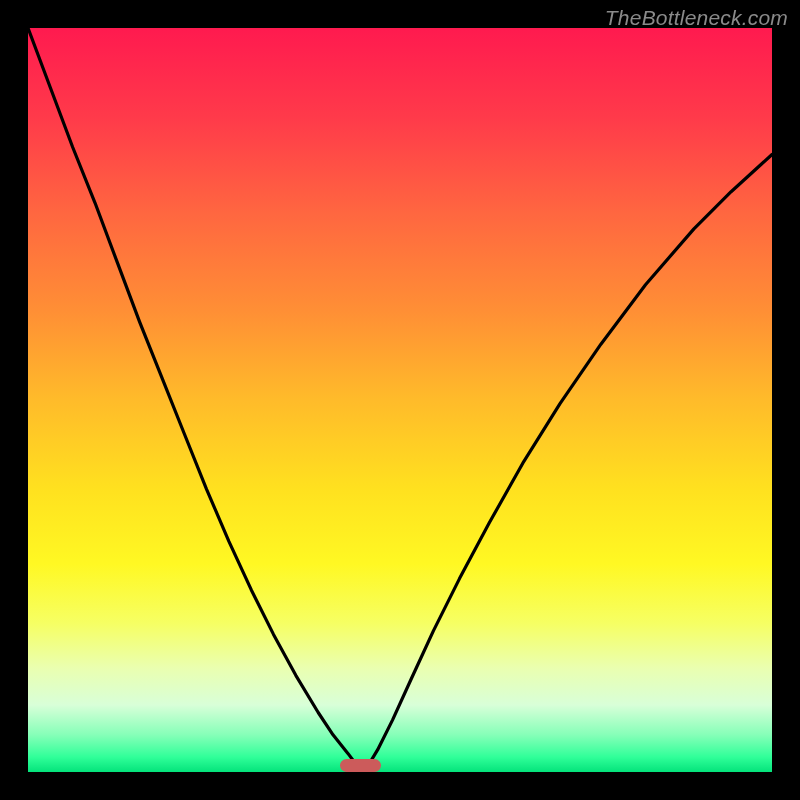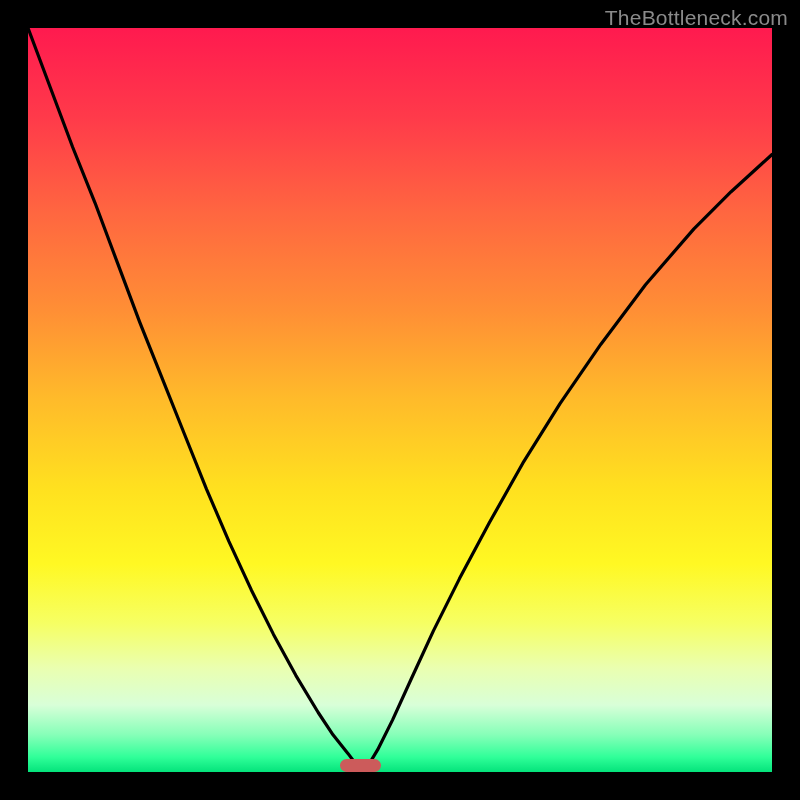--- a/index.html
+++ b/index.html
@@ -48,20 +48,21 @@
   }
   .watermark {
     position: absolute;
     top: 6px;
     right: 12px;
     font-family: Arial, Helvetica, sans-serif;
     font-size: 21px;
     color: #8a8a8a;
     letter-spacing: 0.2px;
     user-select: none;
+    font-style: italic;
   }
 </style>
 </head>
 <body>
 
 <div class="frame">
 
   <div class="plot-area">
 
     <svg class="gradient" viewBox="0 0 744 744" preserveAspectRatio="none">

